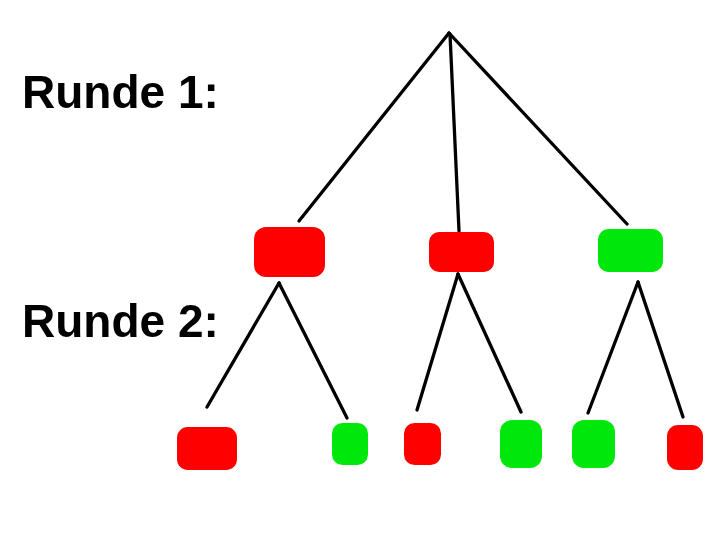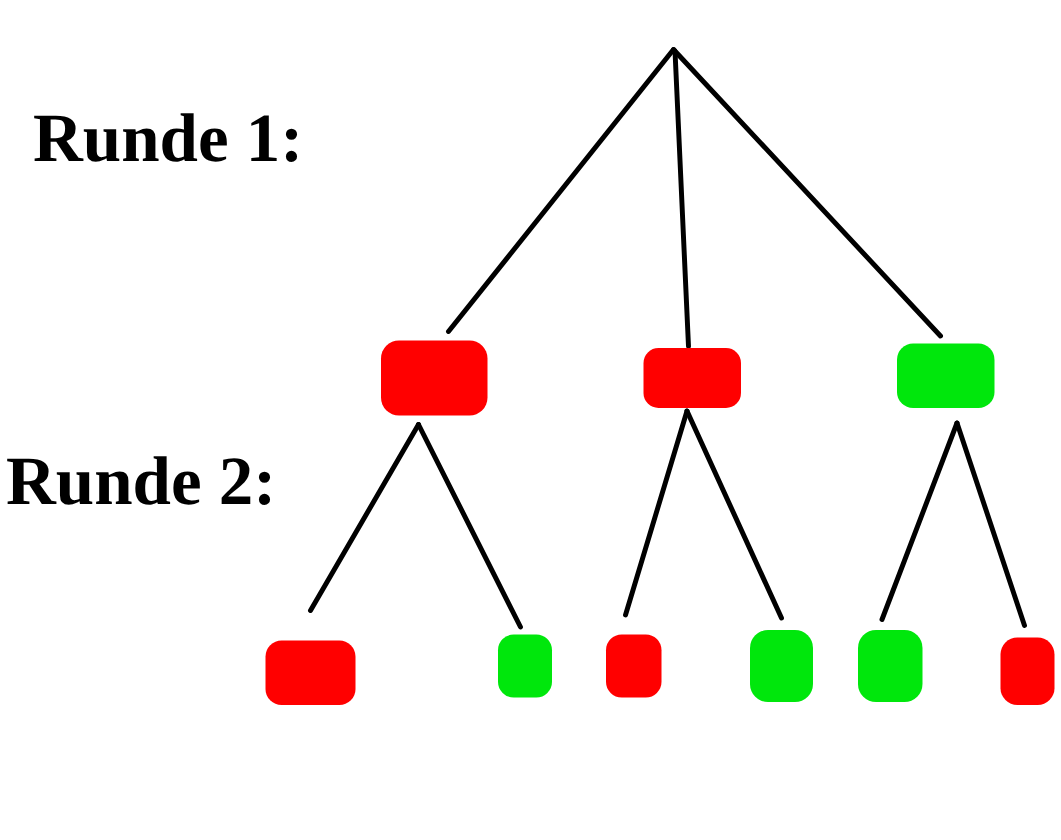--- a/index.html
+++ b/index.html
@@ -2,33 +2,33 @@
 <html><head>
 <meta charset="utf-8">
 <style>
   html, body { margin: 0; padding: 0; }
   .stage {
     position: relative;
     width: 707px;
     height: 560px;
     background: #ffffff;
     overflow: hidden;
-    font-family: Liberation Serif, serif;
+    font-family: Liberation Sans, sans-serif;
   }
   .round-label {
     position: absolute;
     font-weight: 700;
     font-size: 46px;
     line-height: 1;
     color: #000000;
     letter-spacing: 0px;
     white-space: nowrap;
   }
   .label-1 { left: 22px; top: 69px; }
-  .label-2 { left: 4px; top: 298px; }
+  .label-2 { left: 22px; top: 298px; }
   .tree {
     position: absolute;
     left: 0;
     top: 0;
     width: 707px;
     height: 560px;
   }
 </style>
 </head>
 <body>

